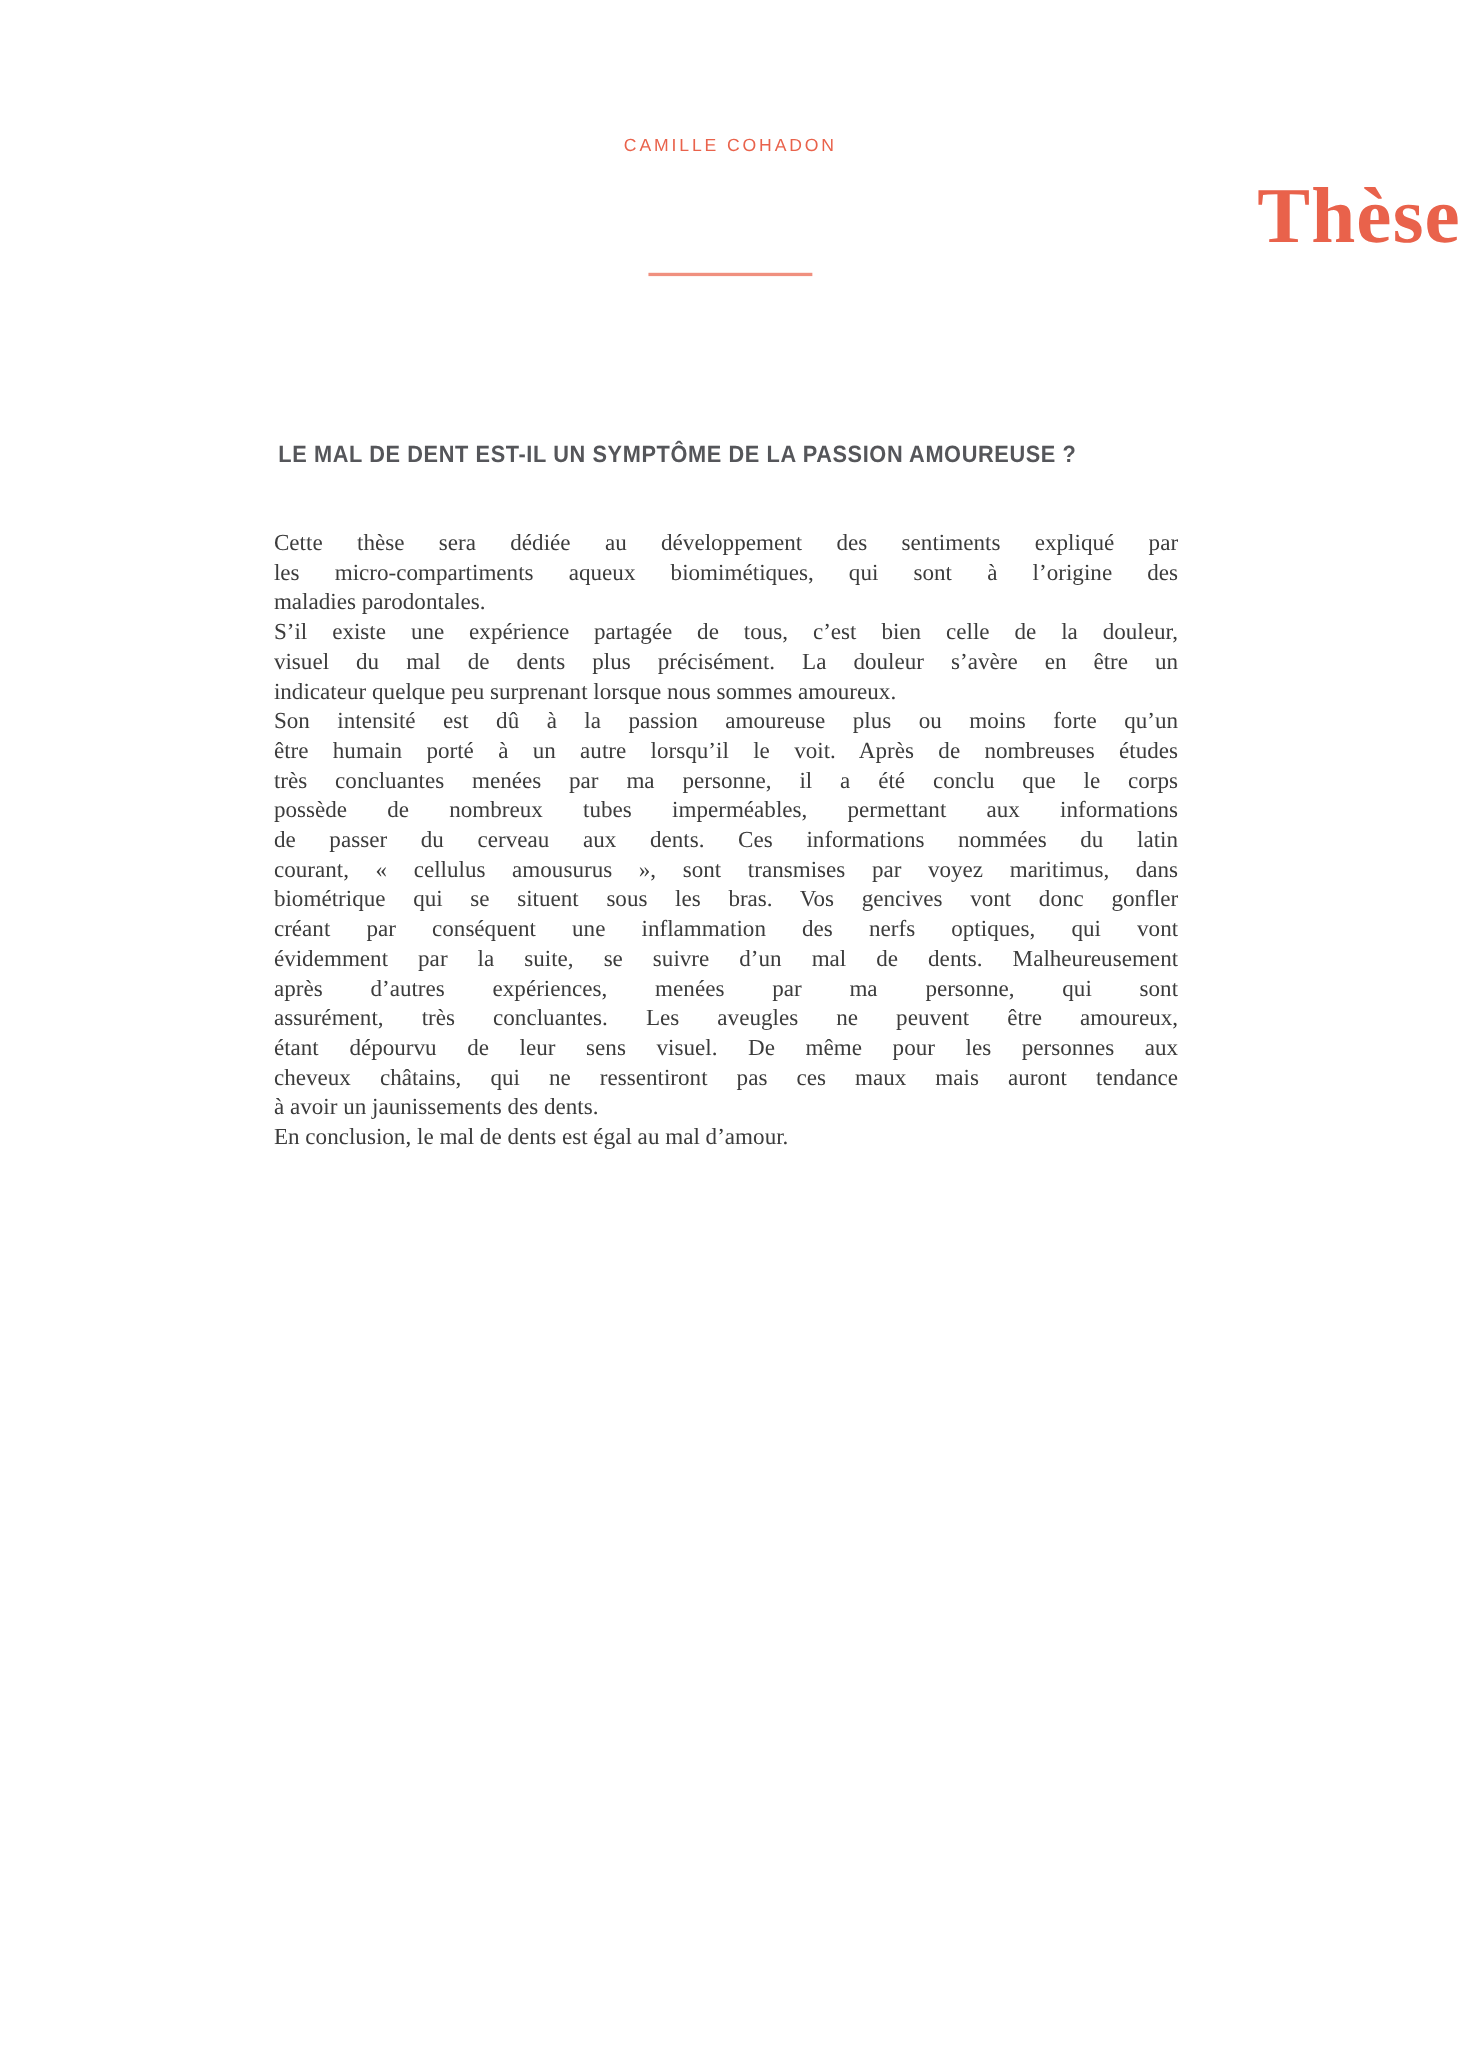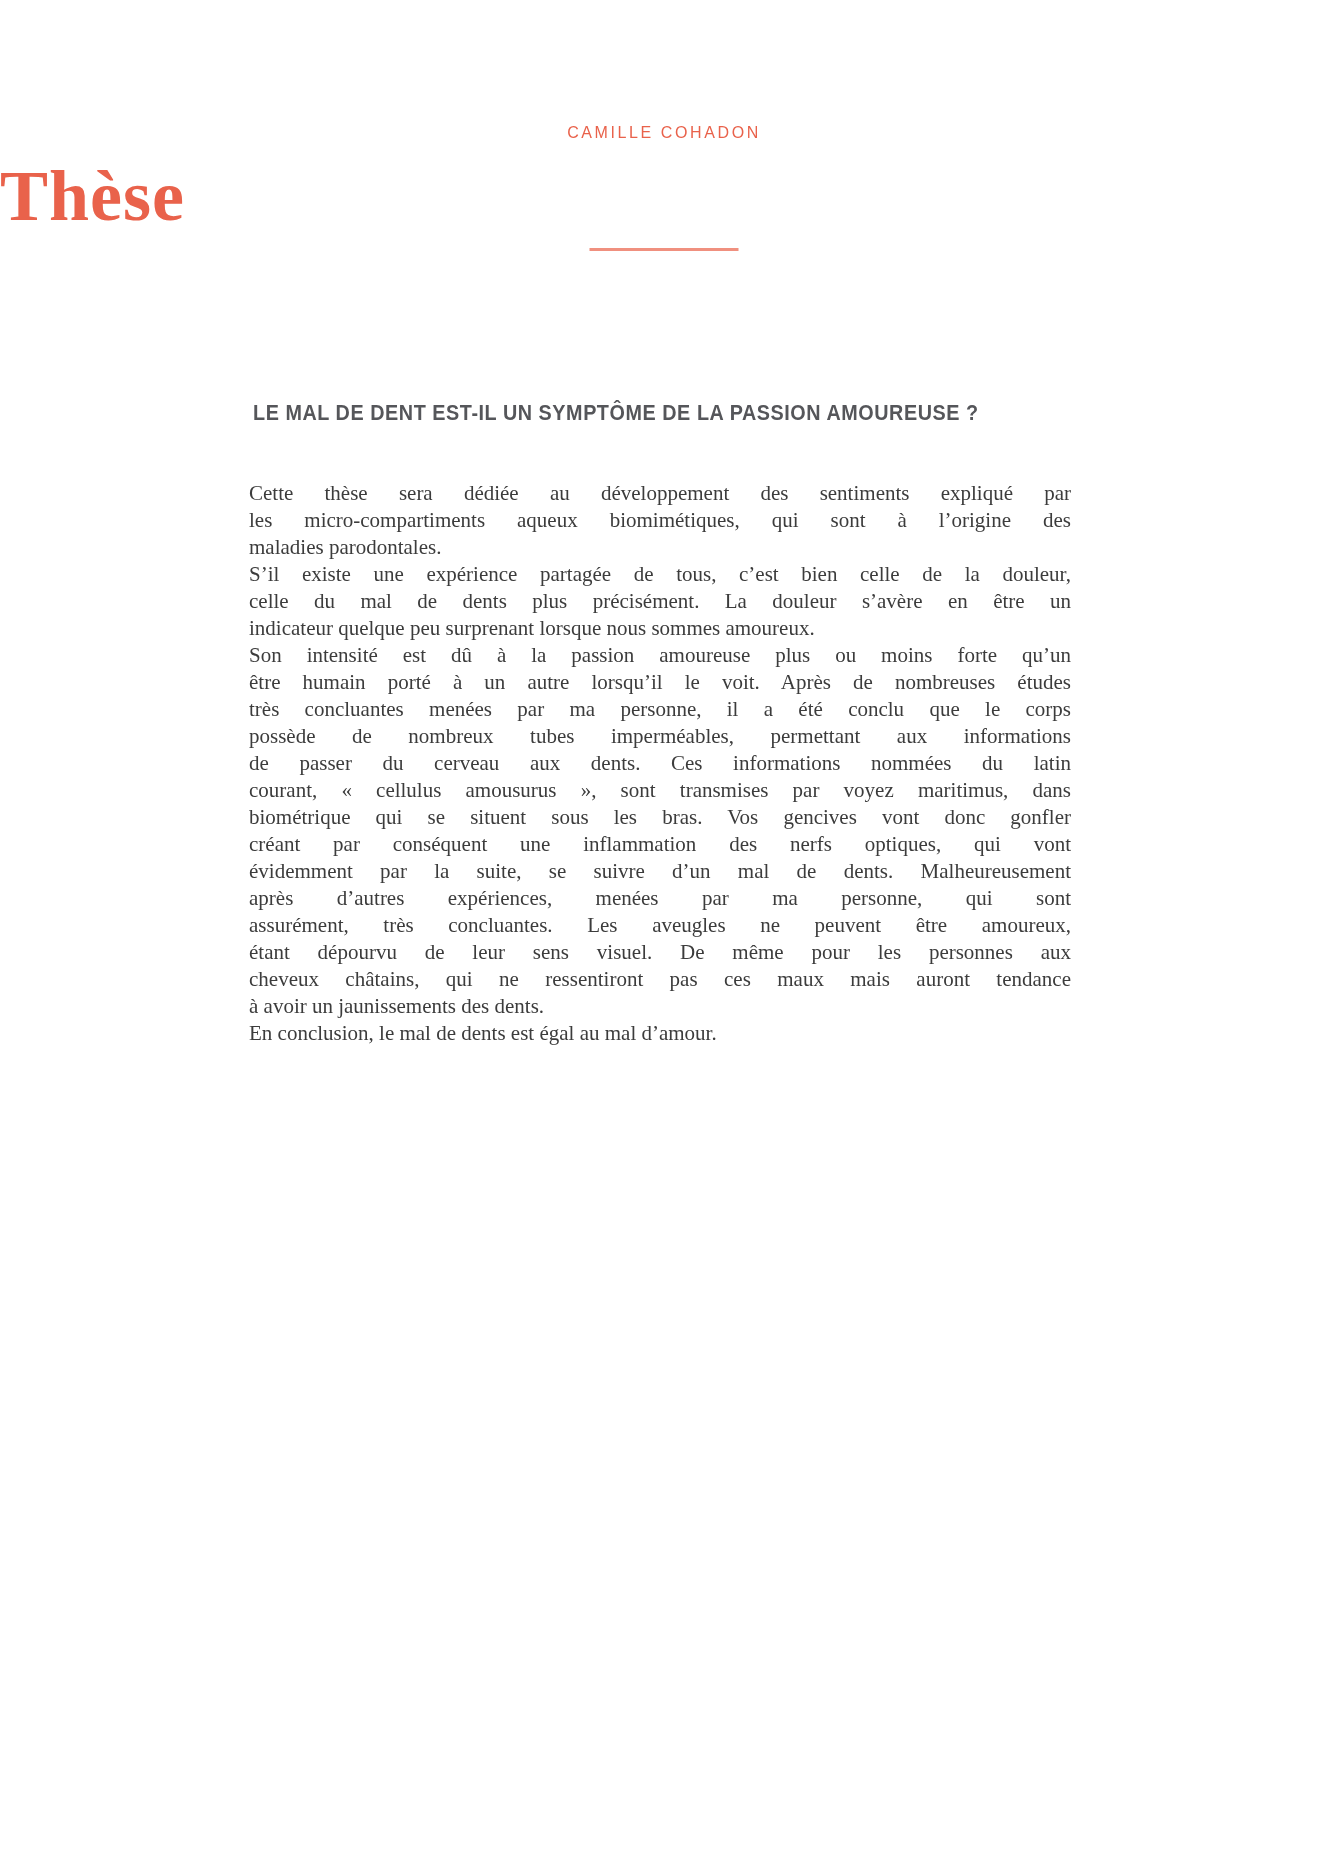--- a/index.html
+++ b/index.html
@@ -34,21 +34,21 @@
     letter-spacing: 2.6px;
     color: var(--accent);
     font-weight: normal;
   }
 
   .doc-title {
     position: absolute;
     top: 160px;
     left: 0;
     width: 100%;
-    text-align: left;
+    text-align: right;
     font-family: "Liberation Serif", serif;
     font-weight: bold;
     font-size: 72px;
     line-height: 72px;
     letter-spacing: 1px;
     color: var(--accent);
   }
 
   .title-divider {
     position: absolute;
@@ -114,21 +114,21 @@
   <div class="section-heading">LE MAL DE DENT EST-IL UN SYMPTÔME DE LA PASSION AMOUREUSE ?</div>
 
   <div class="body-text">
       <div class="paragraph">
         <div class="line">Cette thèse sera dédiée au développement des sentiments expliqué par</div>
         <div class="line">les micro-compartiments aqueux biomimétiques, qui sont à l’origine des</div>
         <div class="line last">maladies parodontales.</div>
       </div>
       <div class="paragraph">
         <div class="line">S’il existe une expérience partagée de tous, c’est bien celle de la douleur,</div>
-        <div class="line">celle du mal de dents plus précisément. La douleur s’avère en être un</div>
+        <div class="line">visuel du mal de dents plus précisément. La douleur s’avère en être un</div>
         <div class="line last">indicateur quelque peu surprenant lorsque nous sommes amoureux.</div>
       </div>
       <div class="paragraph">
         <div class="line">Son intensité est dû à la passion amoureuse plus ou moins forte qu’un</div>
         <div class="line">être humain porté à un autre lorsqu’il le voit. Après de nombreuses études</div>
         <div class="line">très concluantes menées par ma personne, il a été conclu que le corps</div>
         <div class="line">possède de nombreux tubes imperméables, permettant aux informations</div>
         <div class="line">de passer du cerveau aux dents. Ces informations nommées du latin</div>
         <div class="line">courant, « cellulus amousurus », sont transmises par voyez maritimus, dans</div>
         <div class="line">biométrique qui se situent sous les bras. Vos gencives vont donc gonfler</div>

